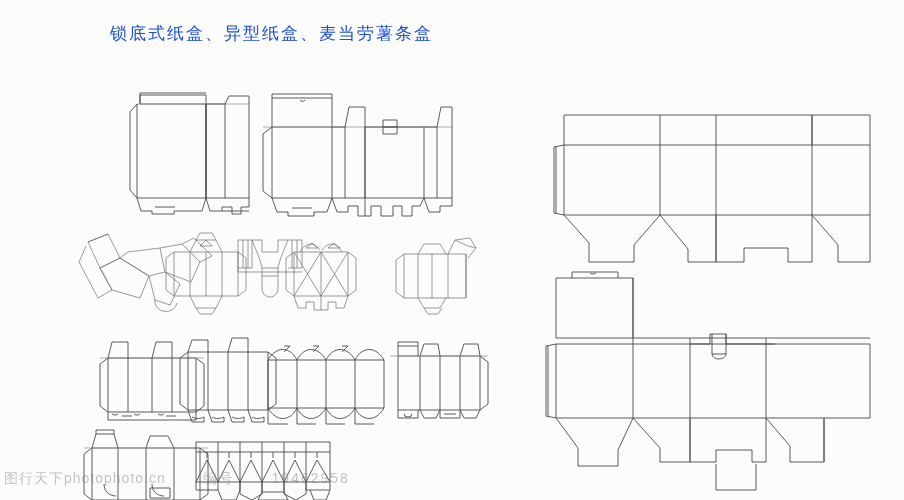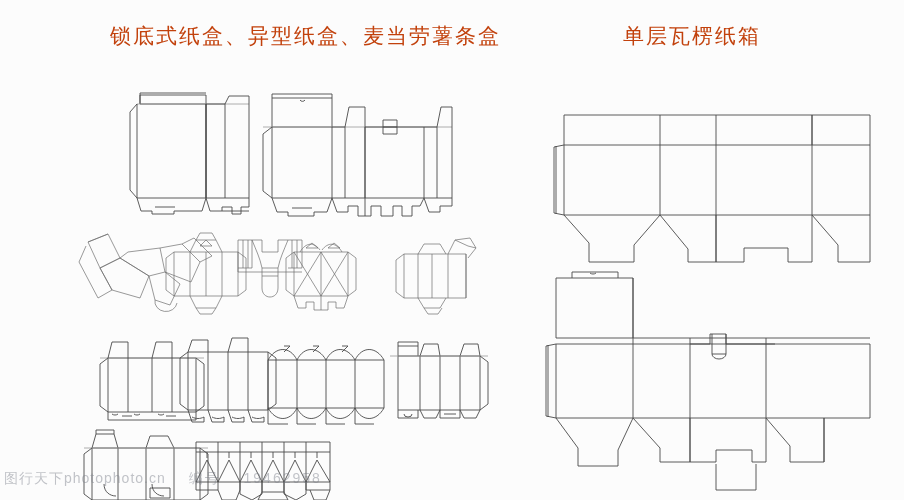--- a/index.html
+++ b/index.html
@@ -6,51 +6,50 @@
   body{
     width:904px;height:500px;
     background:#fcfcfc;
     font-family:"Liberation Serif","DejaVu Serif",serif;
     overflow:hidden;
     position:relative;
   }
   #sheet{position:absolute;inset:0;}
   .title{
     position:absolute;
-    color:#c2410c;
-    font-size:21px;
+    color:#1d4ed8;
+    font-size:17px;
     letter-spacing:2px;
     white-space:nowrap;
     font-family:"Liberation Serif","DejaVu Serif",serif;
   }
   #title-left{left:110px;top:22px;}
   #title-right{left:623px;top:22px;}
   #watermark{
     position:absolute;left:4px;top:470px;
     font-size:14px;letter-spacing:1px;
     color:rgba(120,125,135,0.45);
     font-family:"Liberation Sans","DejaVu Sans",sans-serif;
     white-space:nowrap;
     user-select:none;
   }
-  #watermark .wm-num{margin-left:18px;letter-spacing:2px;}
+  #watermark .wm-num{margin-left:32px;letter-spacing:2px;}
   svg{position:absolute;left:0;top:0;}
   .dl{fill:none;stroke:#4a4a4a;stroke-width:0.9;
       stroke-linejoin:miter;stroke-linecap:butt;vector-effect:non-scaling-stroke;}
   .dl-light{fill:none;stroke:#9a9a9a;stroke-width:0.8;vector-effect:non-scaling-stroke;}
   .dl-thin{fill:none;stroke:#6e6e6e;stroke-width:0.7;vector-effect:non-scaling-stroke;}
 </style>
 </head>
 <body>
 
 <div id="sheet">
 
   <div class="title" id="title-left">锁底式纸盒、异型纸盒、麦当劳薯条盒</div>
 
-  <div class="title" id="title-right">单层瓦楞纸箱</div>
 
   <svg width="904" height="500" viewBox="0 0 904 500">
 
     <g>
       <path class="dl" d="M140,95 L206,95 L206,104 L140,104 Z"></path>
       <path class="dl" d="M140,104 L140,93 L206,93"></path>
       <path class="dl-light" d="M137,104 L249,104"></path>
       <path class="dl" d="M137,104 L137,198 L206,198 L206,104"></path>
       <path class="dl" d="M206,198 L206,104 L206,198"></path>
       <path class="dl" d="M206,104 L225,104 L229,96 L249,96 L249,198 L206,198"></path>

